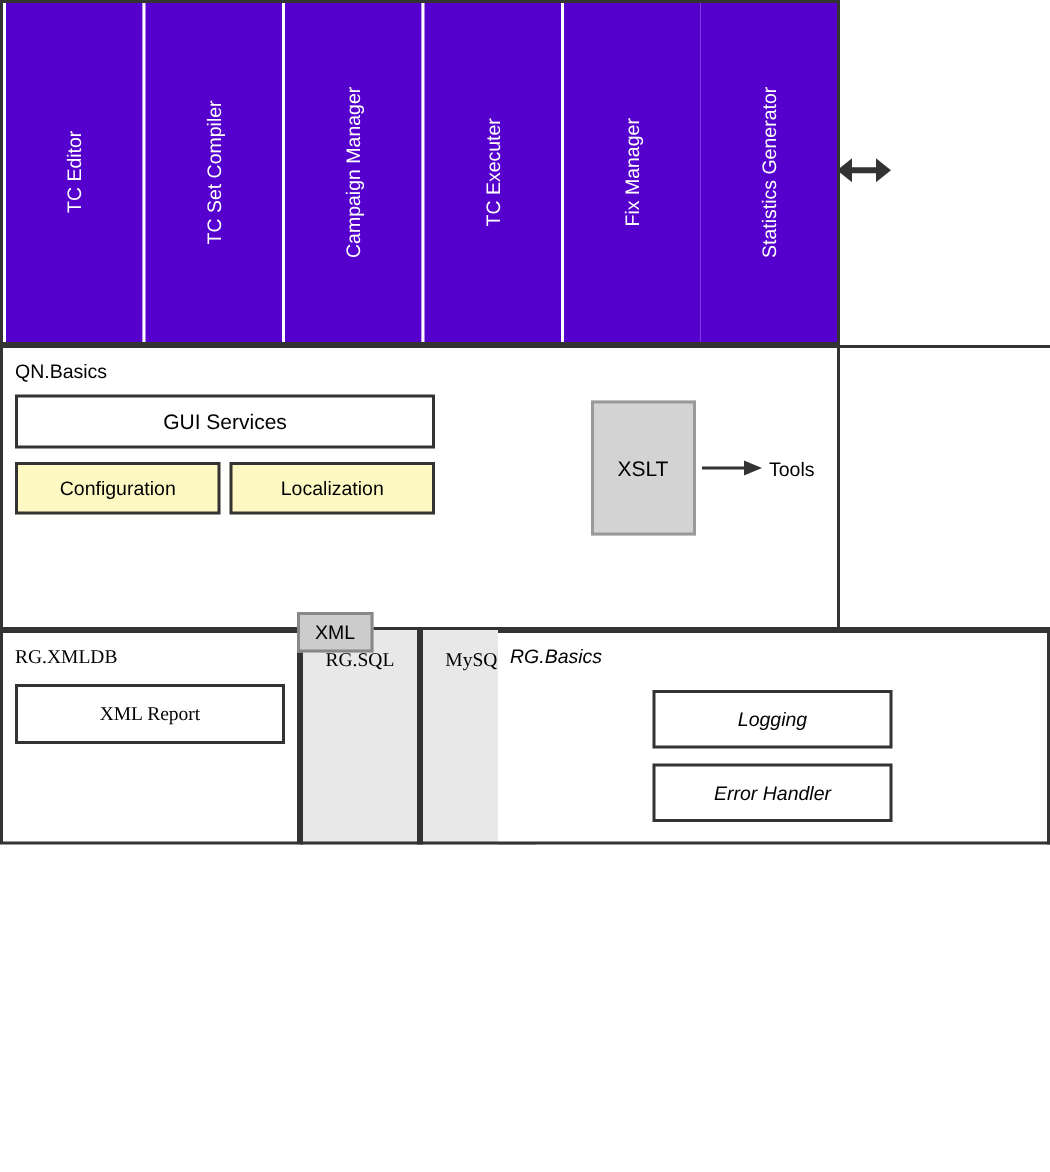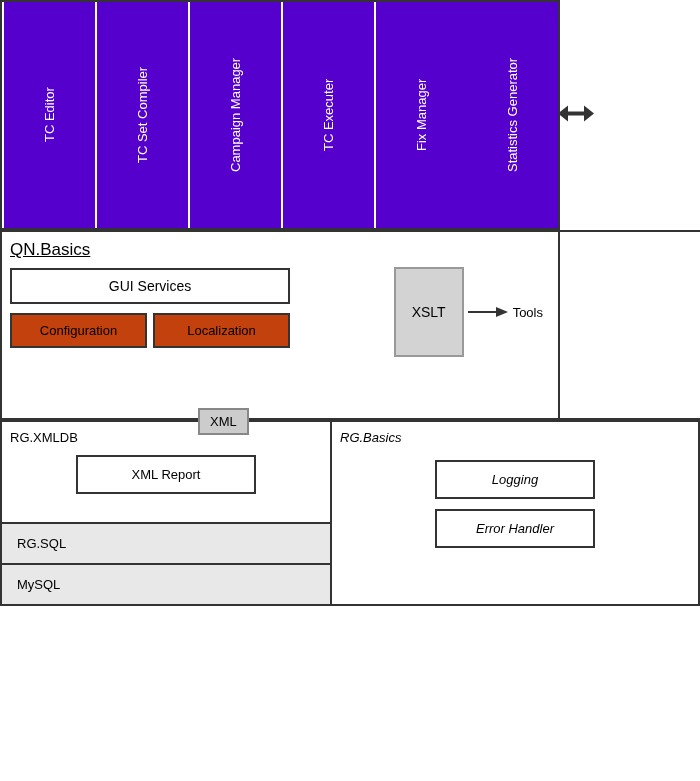--- a/index.html
+++ b/index.html
@@ -75,23 +75,22 @@
       border: 2px solid #333;
       margin: 0;
       position: relative;
       width: 560px;
       min-height: 190px;
       background: #fff;
       padding: 8px;
     }
 
     .qn-basics-label {
-      font-size: 17px;
+      font-size: 13px;
       margin-bottom: 8px;
-      text-decoration: underline;
     }
 
     .qn-basics-inner {
       display: flex;
       flex-direction: column;
       gap: 9px;
       width: 280px;
     }
 
     .gui-services-box {
@@ -107,21 +106,21 @@
       flex-direction: row;
       gap: 6px;
     }
 
     .config-box, .local-box {
       border: 2px solid #333;
       padding: 8px 12px;
       text-align: center;
       font-size: 13px;
       flex: 1;
-      background: #c2410c;
+      background: #fef9c3;
     }
 
     .xslt-box {
       background: #d3d3d3;
       border: 2px solid #999;
       width: 70px;
       height: 90px;
       display: flex;
       align-items: center;
       justify-content: center;
@@ -206,22 +205,23 @@
       font-size: 13px;
     }
 
     .bottom-wrapper {
       display: flex;
       flex-direction: row;
     }
 
     .left-stack {
       display: flex;
-      flex-direction: column;
+      flex-direction: row;
       width: 332px;
+      font-family: Liberation Serif, serif;
     }
 
     .right-stack {
       display: flex;
       flex-direction: column;
       flex: 1;
       font-style: italic;
     }
   </style>
 </head>

